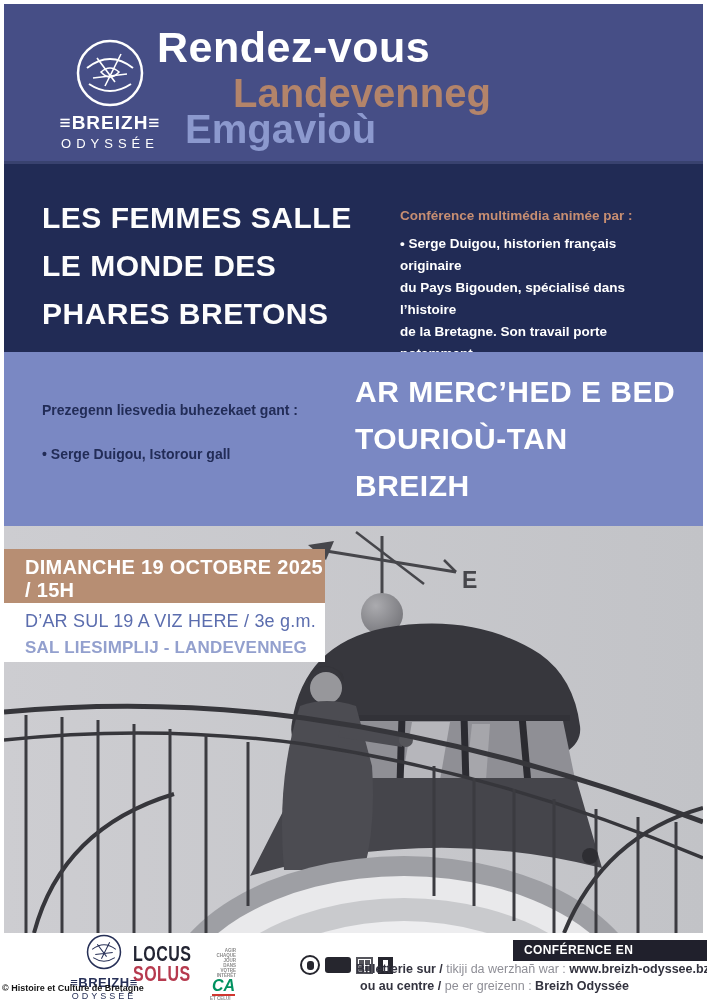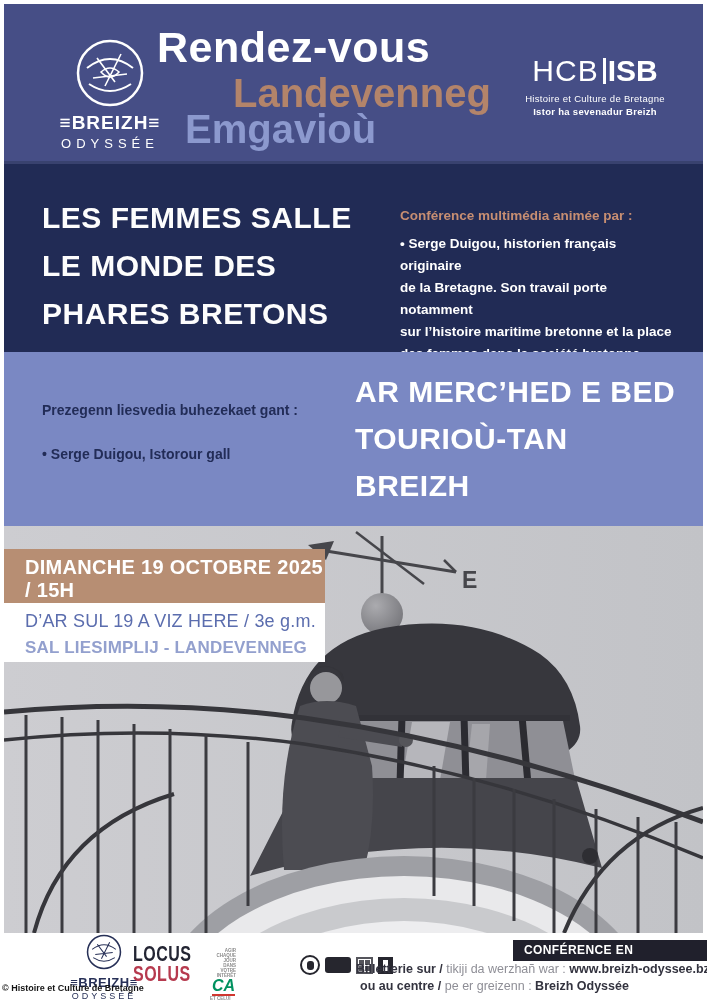--- a/index.html
+++ b/index.html
@@ -91,36 +91,32 @@
         <path d="M26,34 q9,-8 18,0 q-9,10 -18,0 Z" fill="none" stroke="#fff" stroke-width="1.6"></path>
       </svg>
       <div class="breizh-name">≡BREIZH≡</div>
       <div class="breizh-sub">ODYSSÉE</div>
     </div>
     <div class="title-wrap">
       <div class="title-l1">Rendez-vous</div>
       <div class="title-l2">Landevenneg</div>
       <div class="title-l3">Emgavioù</div>
     </div>
-    <div class="hcb">
-      <div class="hcb-top"><span class="hcb-left">HCB</span><span class="hcb-div"></span><span class="hcb-right">ISB</span></div>
-      <div class="hcb-sub1">Histoire et Culture de Bretagne</div>
-      <div class="hcb-sub2">Istor ha sevenadur Breizh</div>
-    </div>
   </div>
 
   <div class="navy">
     <div class="fr-title">
       <div>LES FEMMES SALLE</div>
       <div>LE MONDE DES</div>
       <div>PHARES BRETONS</div>
     </div>
     <div class="fr-speaker">
       <div class="label">Conférence multimédia animée par :</div>
       <div class="line">• Serge Duigou, historien français originaire</div>
+      <div class="line">du Pays Bigouden, spécialisé dans l’histoire</div>
       <div class="line">de la Bretagne. Son travail porte notamment</div>
       <div class="line">sur l’histoire maritime bretonne et la place</div>
       <div class="line">des femmes dans la société bretonne.</div>
     </div>
   </div>
 
   <div class="lavender">
     <div class="br-speaker">
       <div>Prezegenn liesvedia buhezekaet gant :</div>
       <div class="line2">• Serge Duigou, Istorour gall</div>

